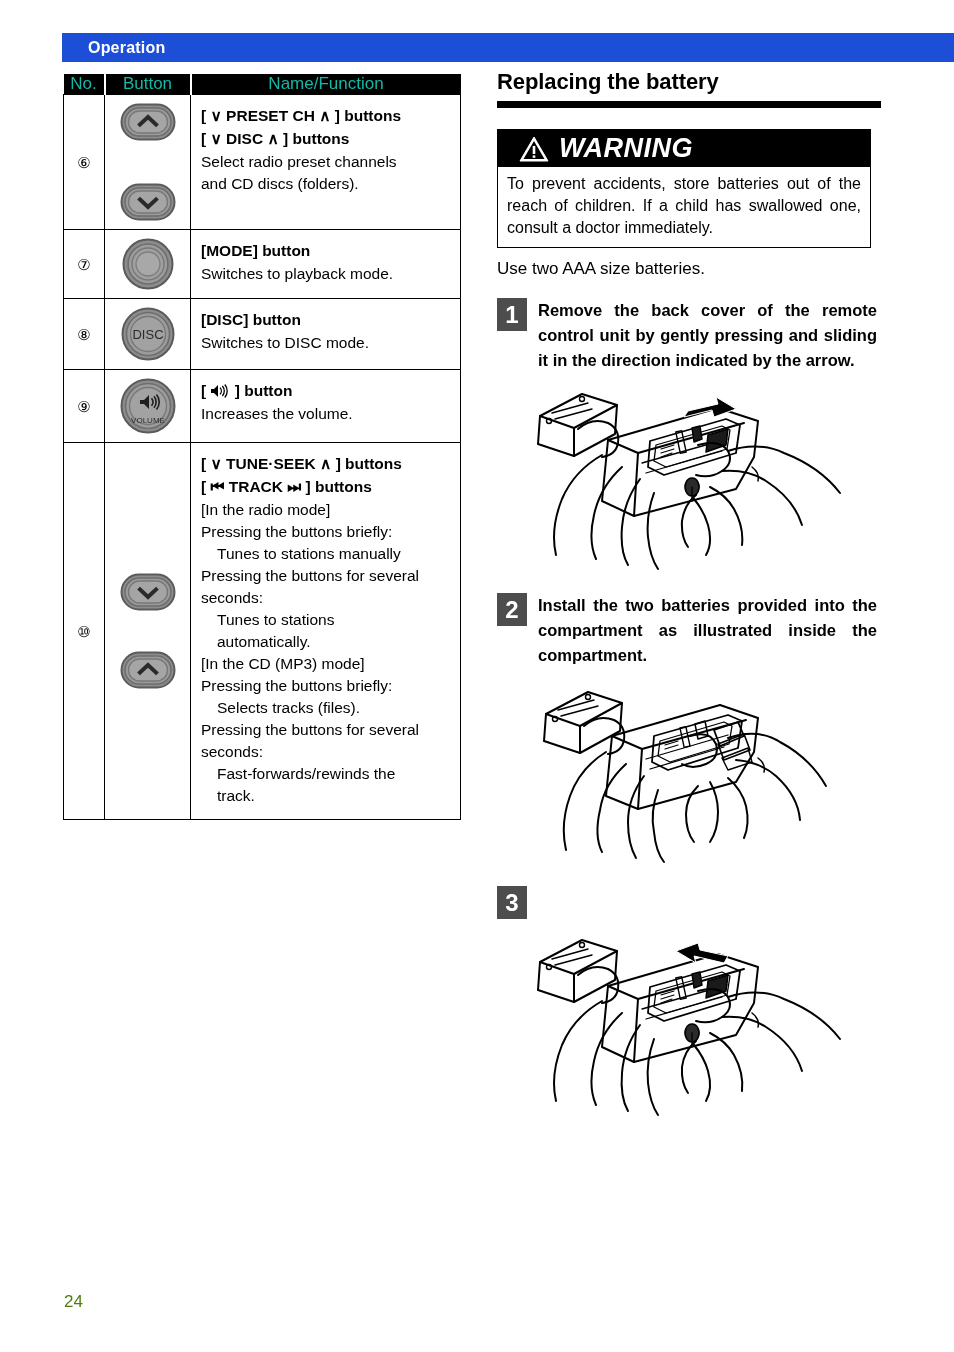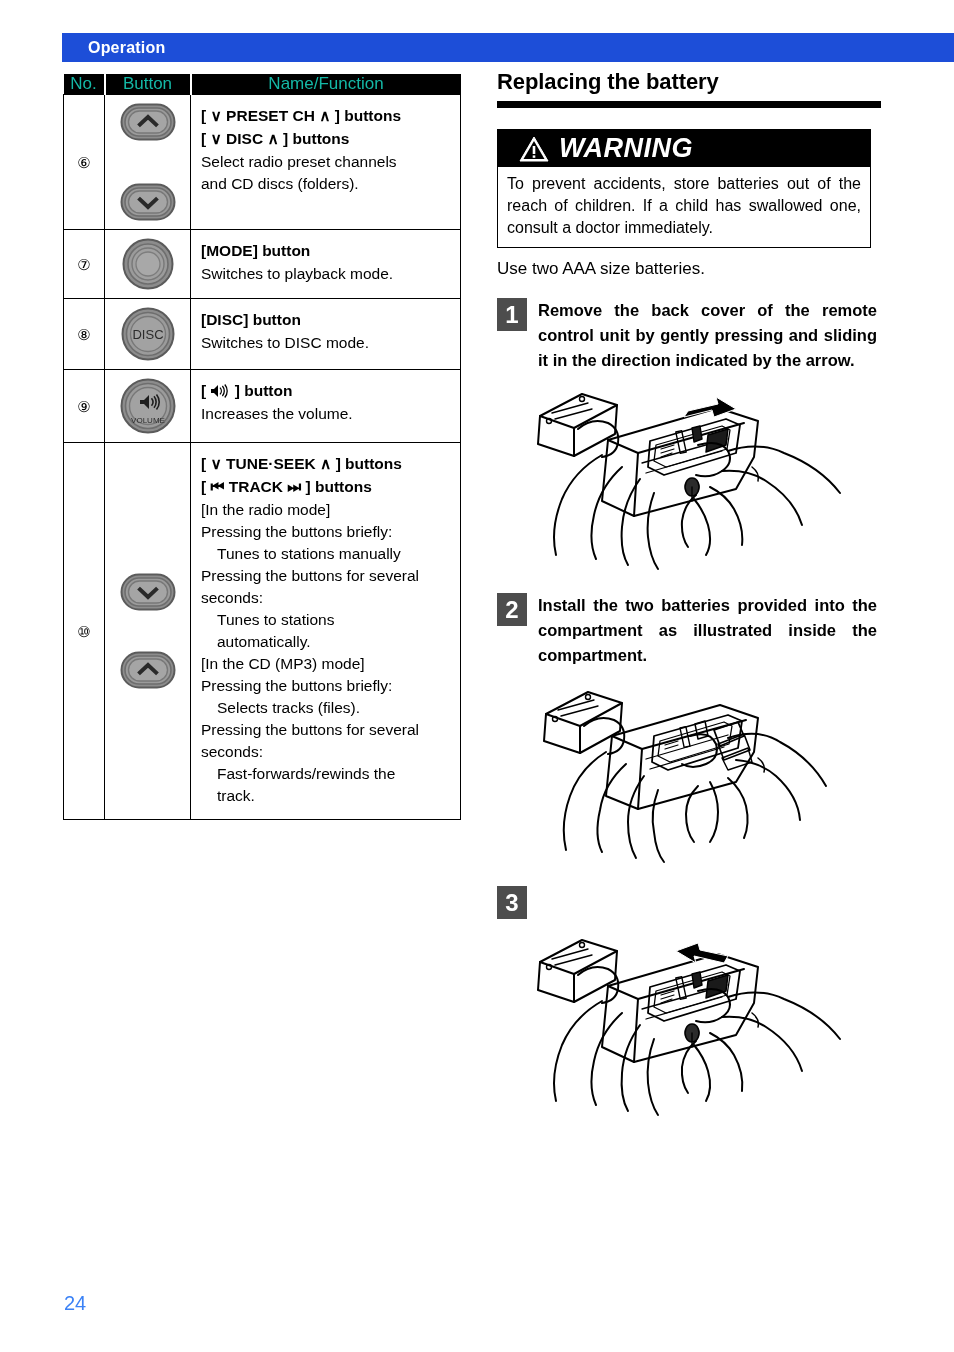--- a/index.html
+++ b/index.html
@@ -196,22 +196,22 @@
     display: block;
     margin: 10px auto 0 auto;
   }
   .fig-wrap { width: 100%; }
 
   
   .folio {
     position: absolute;
     left: 64px;
     top: 1292px;
-    font-size: 20px;
-    color: #3b82f6;
+    font-size: 17px;
+    color: #4d7c0f;
   }
 </style>
 </head>
 <body>
 
 <div class="page-header-bar">
   <div class="page-header-title">Operation</div>
 </div>
 
 <table class="btn-table">

